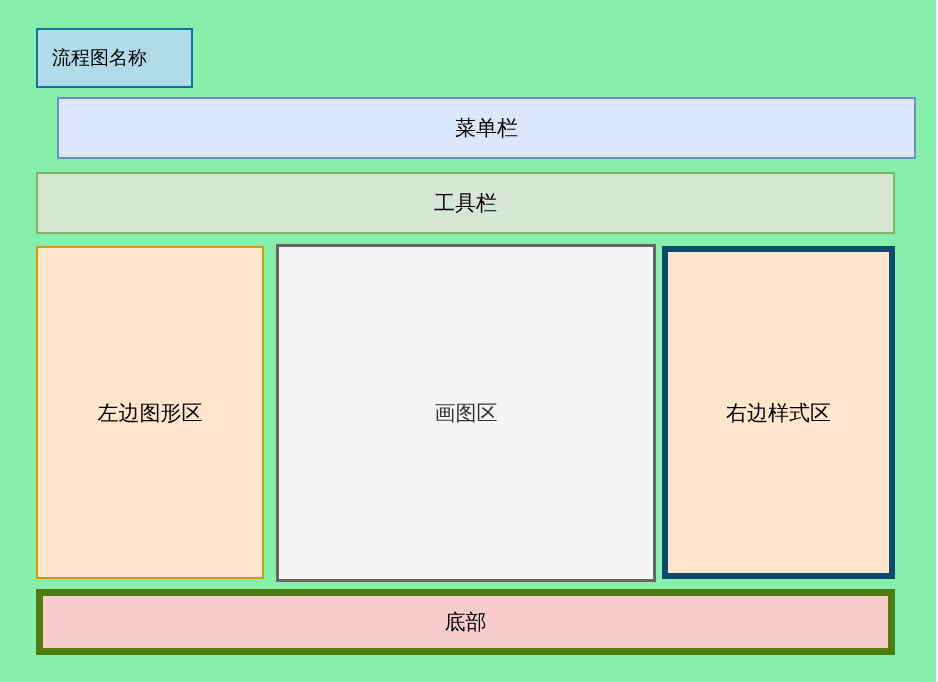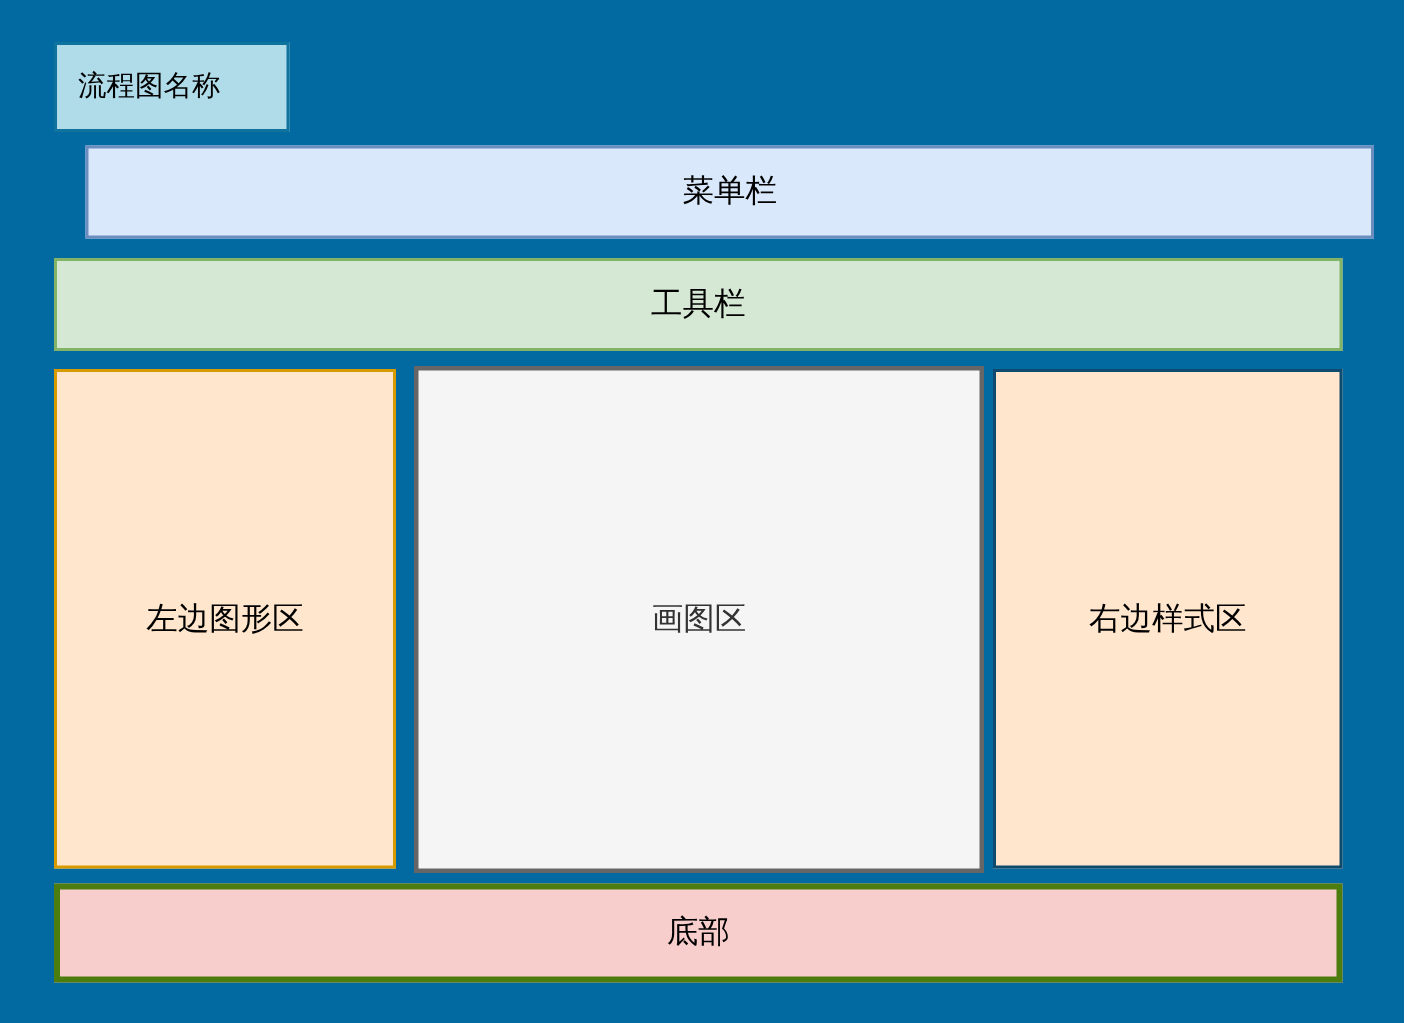--- a/index.html
+++ b/index.html
@@ -15,21 +15,21 @@
     overflow: hidden;
     position: relative;
   }
 
   .canvas-root {
     position: absolute;
     top: 0;
     left: 0;
     width: 936px;
     height: 682px;
-    background: #0369a1;
+    background: #86efac;
   }
 
   .box {
     position: absolute;
     box-sizing: border-box;
     display: flex;
     align-items: center;
     justify-content: center;
     text-align: center;
     line-height: 1.2;
@@ -99,32 +99,32 @@
     color: #333333;
   }
 
   
   .right-panel {
     left: 662px;
     top: 246px;
     width: 233px;
     height: 333px;
     background: #ffe6cc;
-    border: 2px solid #0c4a6e;
+    border: 6px solid #0c4a6e;
     font-size: 21px;
   }
 
   
   .bottom-bar {
     left: 36px;
     top: 589px;
     width: 859px;
     height: 66px;
     background: #f8cecc;
-    border: 4px solid #4d7c0f;
+    border: 7px solid #4d7c0f;
     font-size: 21px;
   }
 </style>
 </head>
 <body>
 
 <div class="canvas-root">
 
   <div class="box title-box">
     <span class="box-label">流程图名称</span>

